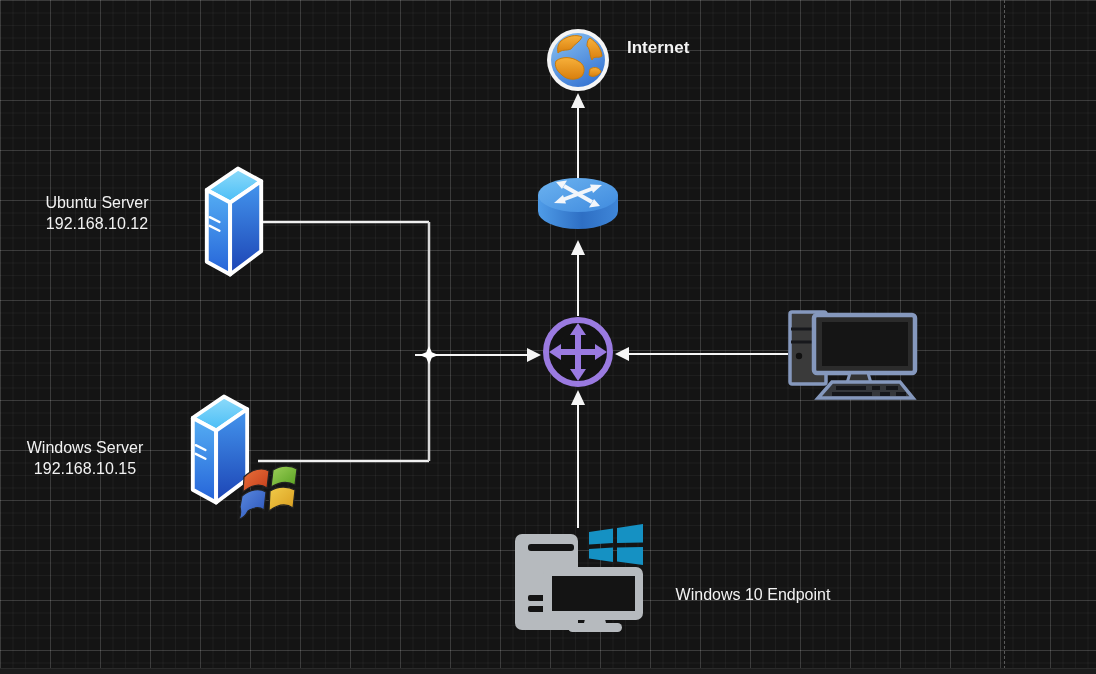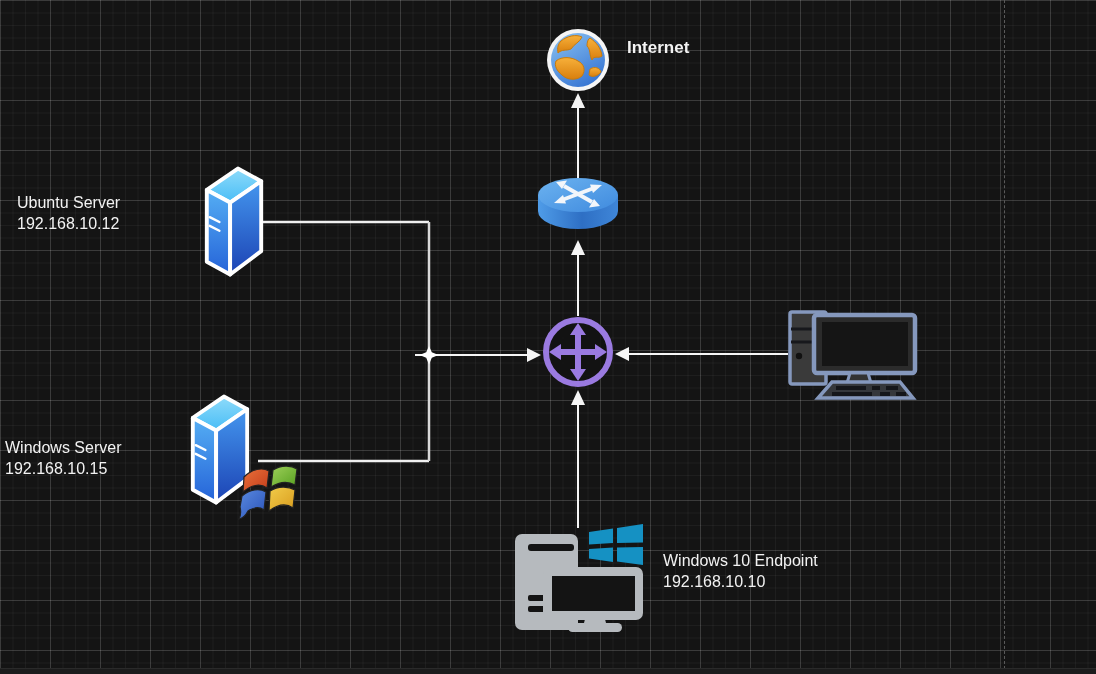--- a/index.html
+++ b/index.html
@@ -14,21 +14,21 @@
       linear-gradient(rgba(255,255,255,0.045) 1px, transparent 1px),
       linear-gradient(90deg, rgba(255,255,255,0.045) 1px, transparent 1px);
     background-size:50px 50px,50px 50px,12.5px 12.5px,12.5px 12.5px;
     font-family:"Liberation Sans", sans-serif;
     color:#f2f2f2;
   }
   .abs{position:absolute;}
   .edges{position:absolute;left:0;top:0;width:1096px;height:674px;}
   .label{
     position:absolute;
-    text-align:left;
+    text-align:center;
     font-size:16px;
     line-height:21px;
     color:#f2f2f2;
     white-space:nowrap;
   }
   .label.left-anchor{text-align:left;font-weight:bold;}
   .internet-label{font-size:17px;}
   .page-boundary{
     position:absolute;top:0;left:1004px;width:0;height:674px;
     border-left:1px dashed #5a5a5a;
@@ -249,18 +249,17 @@
       <rect x="53" y="100" width="54" height="9" rx="4.5"></rect>
     </g>
     <rect x="37" y="53" width="83" height="35" fill="#141414"></rect>
     <g fill="#1591c3">
       <path d="M74,9 L98,5.5 L98,20 L74,21.5 Z"></path>
       <path d="M102,5 L128,1 L128,19.5 L102,20 Z"></path>
       <path d="M74,26 L98,24.5 L98,39 L74,35.5 Z"></path>
       <path d="M102,24.5 L128,24 L128,42 L102,38.5 Z"></path>
     </g>
   </svg>
-  <div class="label abs" style="left:663px;top:550px;width:180px">
+  <div class="label abs" style="left:663px;top:584px;width:180px">
     <div>Windows 10 Endpoint</div>
-    <div>192.168.10.10</div>
   </div>
 
 </div>
 
 </body></html>

